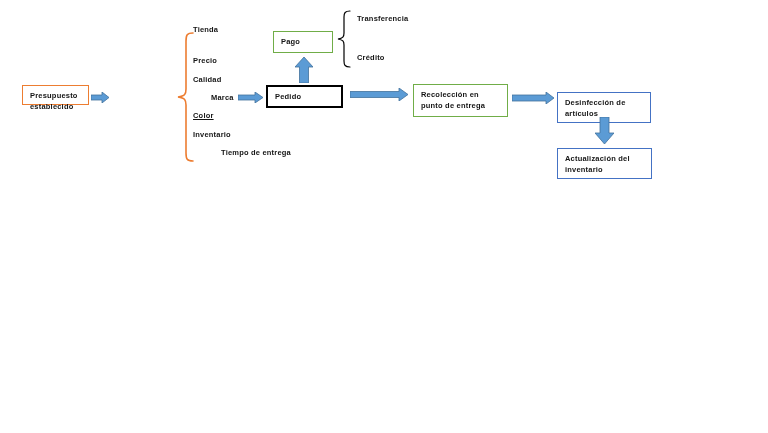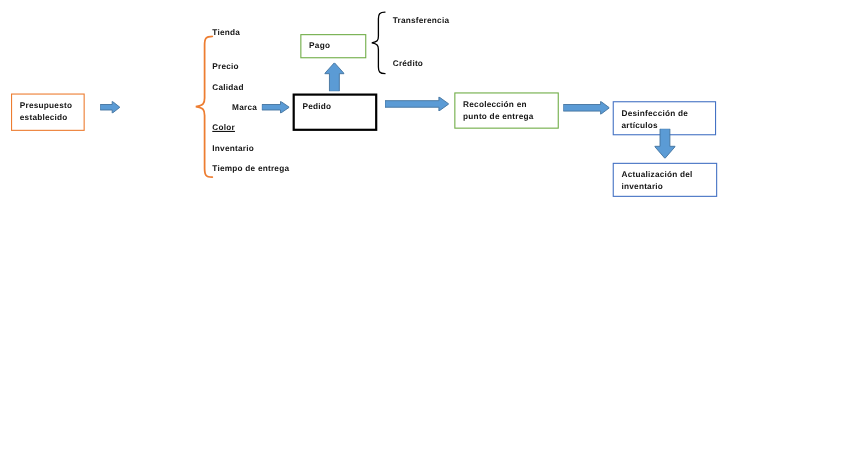--- a/index.html
+++ b/index.html
@@ -5,35 +5,35 @@
   html, body { margin:0; padding:0; background:#ffffff; }
   .canvas {
     position:relative; width:768px; height:433px; background:#ffffff;
     font-family:"Liberation Sans", sans-serif; overflow:hidden;
   }
   .node {
     position:absolute; box-sizing:border-box; background:#ffffff;
     font-weight:bold; font-size:7.5px; line-height:11px; color:#141414;
     letter-spacing:0.2px; padding:4px 15px 2px 7px;
   }
-  #n-presupuesto  { left:10px;  top:85px;  width:67px; height:34px; border:1.6px solid #ED7D31; }
+  #n-presupuesto  { left:22px;  top:85px;  width:67px; height:20px; border:1.6px solid #ED7D31; }
   #n-seleccion    { left:110px; top:85px;  width:68px; height:31px; border:1.6px solid #5B9BD5; }
-  #n-pedido       { left:266px; top:85px;  width:77px; height:34px; border:2px   solid #000000; }
+  #n-pedido       { left:266px; top:85px;  width:77px; height:23px; border:2px   solid #000000; }
   #n-pago         { left:273px; top:31px;  width:60px; height:22px; border:1.4px solid #70AD47; }
   #n-recoleccion  { left:413px; top:84px;  width:95px; height:33px; border:1.6px solid #70AD47; }
   #n-desinfeccion { left:557px; top:92px;  width:94px; height:31px; border:1.6px solid #4472C4; }
   #n-actualizacion{ left:557px; top:148px; width:95px; height:31px; border:1.6px solid #4472C4; }
 
   .list-item, .pay-option {
     position:absolute; font-weight:bold; font-size:7.5px; line-height:10px;
     color:#141414; letter-spacing:0.2px; white-space:nowrap;
   }
   .list-item { left:193px; }
   #li-0 { top:25px;text-align:right; }  #li-1 { top:56px;text-align:right; }  #li-2 { top:75px; }
-  #li-3 { top:93px;padding-left:18px; }  #li-4 { top:111px;text-decoration:underline; } #li-5 { top:130px; } #li-6 { top:148px; }
+  #li-3 { top:93px;padding-left:18px; }  #li-4 { top:111px;text-decoration:underline; } #li-5 { top:130px; } #li-6 { top:148px;margin-left:28px; }
 
   .pay-option { left:357px; }
   #po-0 { top:14px; }  #po-1 { top:53px; }
 
   .shape { position:absolute; }
 </style>
 </head>
 <body>
 
 <div class="canvas">

